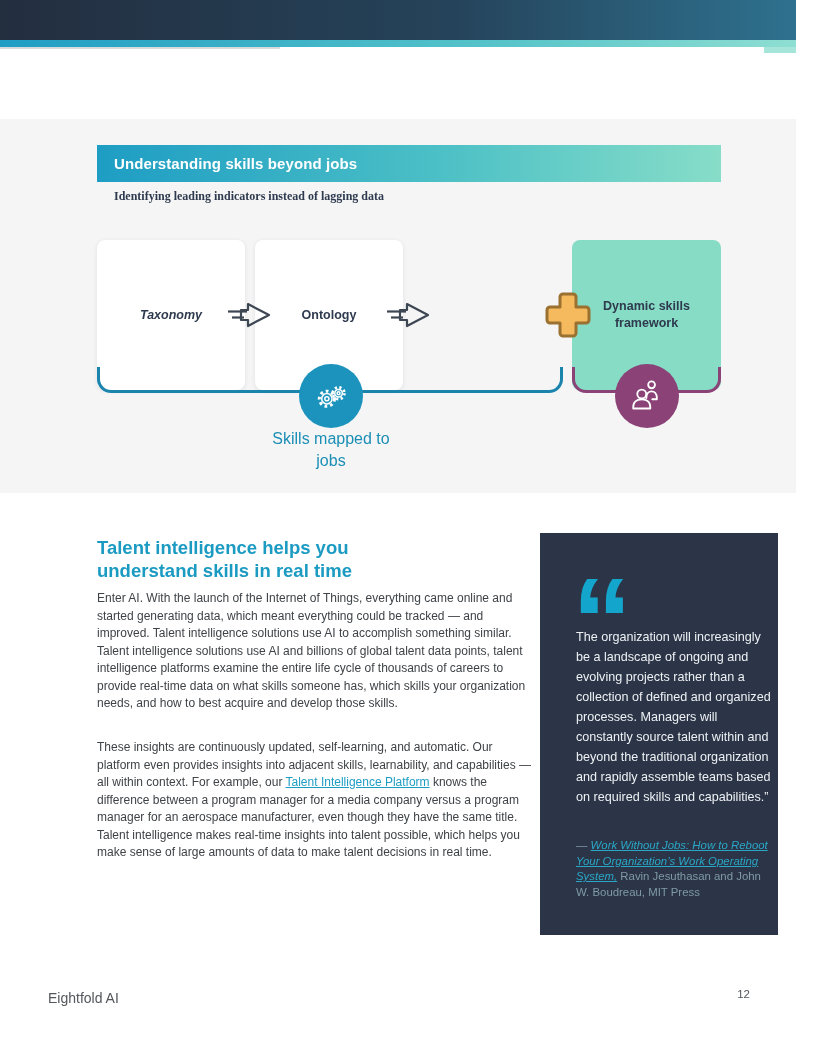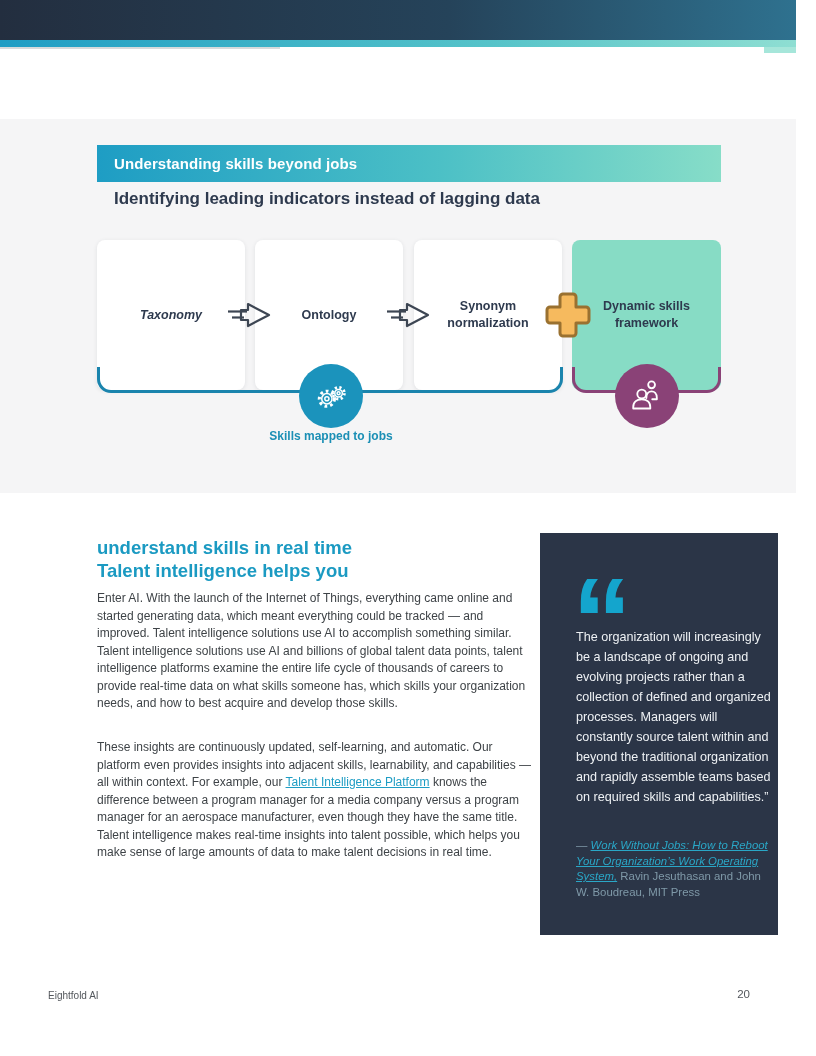--- a/index.html
+++ b/index.html
@@ -14,21 +14,21 @@
   .topstrip-shadowline { position:absolute; left:0; top:47px; width:280px; height:2px; background:#b6bdc0; opacity:.55; }
   .topstrip-tab { position:absolute; left:764px; top:47px; width:52px; height:6px; background:#a6e6da; }
 
   .gray-panel { position:absolute; left:0; top:119px; width:816px; height:374px; background:#f5f5f6; }
 
   .banner { position:absolute; left:97px; top:145px; width:624px; height:37px;
     background:linear-gradient(90deg,#1e9dc4 0%, #4cc0c6 55%, #87ddc8 100%);
     display:flex; align-items:center; }
   .banner-title { color:#fff; font-size:15px; font-weight:bold; padding-left:17px; letter-spacing:.1px; }
 
-  .infographic-subtitle { position:absolute; left:114px; top:189px; font-size:17px; font-weight:bold; color:#2e3a4e; }
+  .infographic-subtitle { position:absolute; left:114px; top:189px; font-size:12px; font-weight:bold; color:#2e3a4e;font-family:Liberation Serif, serif; }
 
   .card { position:absolute; top:240px; height:150px; width:148px; background:#fff; border-radius:8px;
     box-shadow:0 1px 4px rgba(40,50,60,.10); display:flex; align-items:center; justify-content:center; }
   .card-label { font-size:12.5px; font-weight:bold; color:#2e3a4e; text-align:center; max-width:112px; line-height:1.35; }
   .card-1 { left:97px;font-style:italic; }
   .card-2 { left:255px; }
   .card-3 { left:414px; }
   .card-4 { left:572px; width:149px; background:#87dcc5; box-shadow:none;align-items:center; }
 
   .flow-arrow { position:absolute; top:301px; width:46px; height:28px; }
@@ -40,21 +40,21 @@
     border-radius:0 0 14px 14px; z-index:3; }
   .bracket-blue { left:97px; width:466px; border-color:#1a84ad; }
   .bracket-purple { left:572px; width:149px; border-color:#8a4277; }
 
   .icon-circle { position:absolute; top:364px; width:64px; height:64px; border-radius:50%; z-index:4;
     display:flex; align-items:center; justify-content:center; }
   .circle-teal { left:299px; background:#1b93bc; }
   .circle-purple { left:615px; background:#8a4277; }
 
   .diagram-caption { position:absolute; top:428px; width:130px; text-align:center;
-    font-size:12px; font-weight:bold; line-height:1.4; }
+    font-size:16px; font-weight:normal; line-height:1.4; }
   .caption-jobs { left:266px; color:#1b8fb5; }
   .caption-people { left:582px; color:#8a3f74; }
 
   .article-heading { position:absolute; left:97px; top:536px; font-size:18.5px; font-weight:bold;
     color:#1b9ac2; line-height:1.27; }
   .article-heading span { display:block; }
   .para { position:absolute; left:97px; width:436px; font-size:12px; line-height:17.5px; color:#3e4347; }
   .para-1 { top:590px; }
   .para-2 { top:739px; }
   .text-link { color:#1e9dc4; text-decoration:underline; }
@@ -62,21 +62,21 @@
   .quote-box { position:absolute; left:540px; top:533px; width:238px; height:402px; background:#2b3547; }
   .quote-mark { position:absolute; left:572px; top:560px; height:70px; font-size:120px; line-height:1;
     font-weight:bold; color:#14a5cd; overflow:visible; }
   .quote-text { position:absolute; left:576px; top:627px; width:196px; font-size:12.6px;
     line-height:20px; color:#eef1f4; }
   .quote-citation { position:absolute; left:576px; top:838px; width:196px; font-size:11.4px;
     line-height:1.38; color:#7f99a8; }
   .citation-link { color:#2aa7c7; font-style:italic; text-decoration:underline; }
   .citation-dash { color:#7f99a8; }
 
-  .footer-left { position:absolute; left:48px; top:990px; font-size:10px; color:#53575c; }
+  .footer-left { position:absolute; left:48px; top:990px; font-size:14px; color:#53575c; }
   .footer-title { position:absolute; right:96px; top:990px; font-size:10.8px; color:#4a4f54; }
   .footer-page { position:absolute; right:46px; top:988px; font-size:11.5px; color:#53575c; }
 </style>
 </head>
 <body>
 
 <div class="page">
 
   <div class="topbar"></div>
   <div class="topstrip"></div>
@@ -88,23 +88,20 @@
   <div class="banner">
     <div class="banner-title">Understanding skills beyond jobs</div>
   </div>
   <div class="infographic-subtitle">Identifying leading indicators instead of lagging data</div>
 
   <div class="card card-1">
     <div class="card-label">Taxonomy</div>
   </div>
   <div class="card card-2">
     <div class="card-label">Ontology</div>
-  </div>
-  <div class="card card-3">
-    <div class="card-label">Synonym normalization</div>
   </div>
   <div class="card card-4">
     <div class="card-label">Dynamic skills framework</div>
   </div>
 
   <svg class="flow-arrow flow-arrow-1" viewBox="0 0 46 28">
     <g fill="none" stroke="#3d4653" stroke-width="2.2" stroke-linejoin="round">
       <path d="M1 10.5 H20"></path>
       <path d="M5 16.5 H17"></path>
       <path d="M21 3 L42 14 L21 25 V19 H14 V9 H21 Z"></path>
@@ -147,29 +144,29 @@
         <path d="M31 35 c0-7 4-10 8-10 c4 0 8 3 8 10 v2 h-7"></path>
         <circle cx="24" cy="29" r="6.8"></circle>
         <path d="M11 51 v-2 c0-8 6-12 13-12 c7 0 13 4 13 12 v2 z"></path>
       </g>
     </svg>
   </div>
 
   <div class="diagram-caption caption-jobs">Skills mapped to jobs</div>
 
   <div class="article-heading">
+    <span>Talent intelligence helps you</span>
     <span>understand skills in real time</span>
-    <span>Talent intelligence helps you</span>
   </div>
 
   <div class="para para-1">Enter AI. With the launch of the Internet of Things, everything came online and started generating data, which meant everything could be tracked — and improved. Talent intelligence solutions use AI to accomplish something similar. Talent intelligence solutions use AI and billions of global talent data points, talent intelligence platforms examine the entire life cycle of thousands of careers to provide real-time data on what skills someone has, which skills your organization needs, and how to best acquire and develop those skills.</div>
 
   <div class="para para-2"><span>These insights are continuously updated, self-learning, and automatic. Our platform even provides insights into adjacent skills, learnability, and capabilities — all within context. For example, our </span><a href="#" class="text-link">Talent Intelligence Platform</a><span> knows the difference between a program manager for a media company versus a program manager for an aerospace manufacturer, even though they have the same title. Talent intelligence makes real-time insights into talent possible, which helps you make sense of large amounts of data to make talent decisions in real time.</span></div>
 
   <div class="quote-box"></div>
   <div class="quote-mark">“</div>
   <div class="quote-text">The organization will increasingly be a landscape of ongoing and evolving projects rather than a collection of defined and organized processes. Managers will constantly source talent within and beyond the traditional organization and rapidly assemble teams based on required skills and capabilities.”</div>
   <div class="quote-citation"><span class="citation-dash">— </span><a href="#" class="citation-link">Work Without Jobs: How to Reboot Your Organization’s Work Operating System,</a><span> Ravin Jesuthasan and John W. Boudreau, MIT Press</span></div>
 
   <div class="footer-left">Eightfold AI</div>
-  <div class="footer-page">20</div>
+  <div class="footer-page">12</div>
 
 </div>
 
 </body></html>

